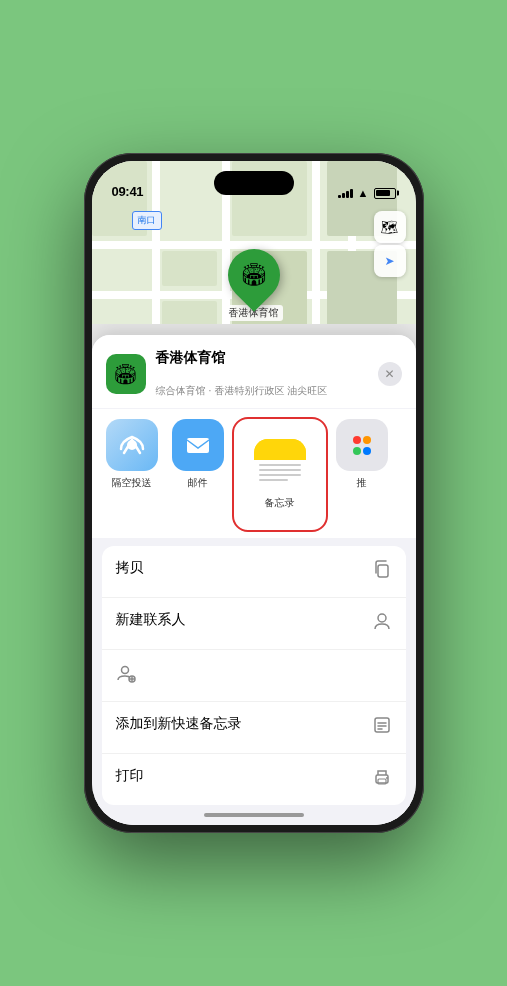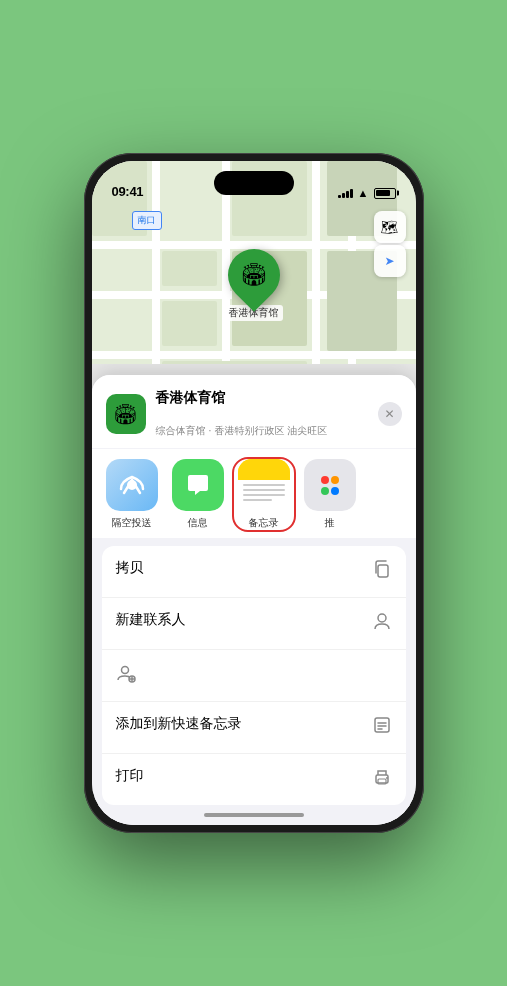--- a/index.html
+++ b/index.html
@@ -422,31 +422,32 @@
           <div class="share-icon-wrap airdrop">
             <svg width="28" height="28" viewBox="0 0 28 28">
               <circle cx="14" cy="14" r="5" fill="white"></circle>
               <path d="M6 22 L14 9 L22 22" fill="none" stroke="white" stroke-width="2.5" stroke-linecap="round"></path>
               <path d="M3 18 Q3 10 14 6 Q25 10 25 18" fill="none" stroke="white" stroke-width="2.5" stroke-linecap="round"></path>
             </svg>
           </div>
           <span class="share-label">隔空投送</span>
         </div>
 
+
         <div class="share-item">
-          <div class="share-icon-wrap messages">
+          <div class="share-icon-wrap mail">
             <svg width="28" height="28" viewBox="0 0 28 28">
-              <path d="M4 6 Q4 4 6 4 L22 4 Q24 4 24 6 L24 18 Q24 20 22 20 L16 20 L11 24 L11 20 L6 20 Q4 20 4 18 Z" fill="white"></path>
+              <rect x="3" y="7" width="22" height="15" rx="2" fill="white"></rect>
+              <path d="M3 9 L14 17 L25 9" fill="none" stroke="#4da8f5" stroke-width="1.5"></path>
             </svg>
           </div>
-          <span class="share-label">信息</span>
-        </div>
-
-
-        <div class="share-item" style="outline: 2px solid #e03030; border-radius:14px; padding:0;">
+          <span class="share-label">邮件</span>
+        </div>
+
+        <div class="share-item" style="outline: 2px solid #e03030; border-radius:14px; padding:20px;">
           <div class="share-icon-wrap notes" style="outline:none;border:none;overflow:hidden;position:relative;">
             <div style="position:absolute;top:0;left:0;right:0;height:40%;background:#ffd60a;"></div>
             <div style="position:absolute;bottom:0;left:0;right:0;top:40%;background:#fff;padding:4px 5px;display:flex;flex-direction:column;gap:3px;">
               <div style="height:2px;background:#ccc;border-radius:1px;"></div>
               <div style="height:2px;background:#ccc;border-radius:1px;"></div>
               <div style="height:2px;background:#ccc;border-radius:1px;"></div>
               <div style="height:2px;background:#ccc;border-radius:1px;width:70%;"></div>
             </div>
           </div>
           <span class="share-label">备忘录</span>

